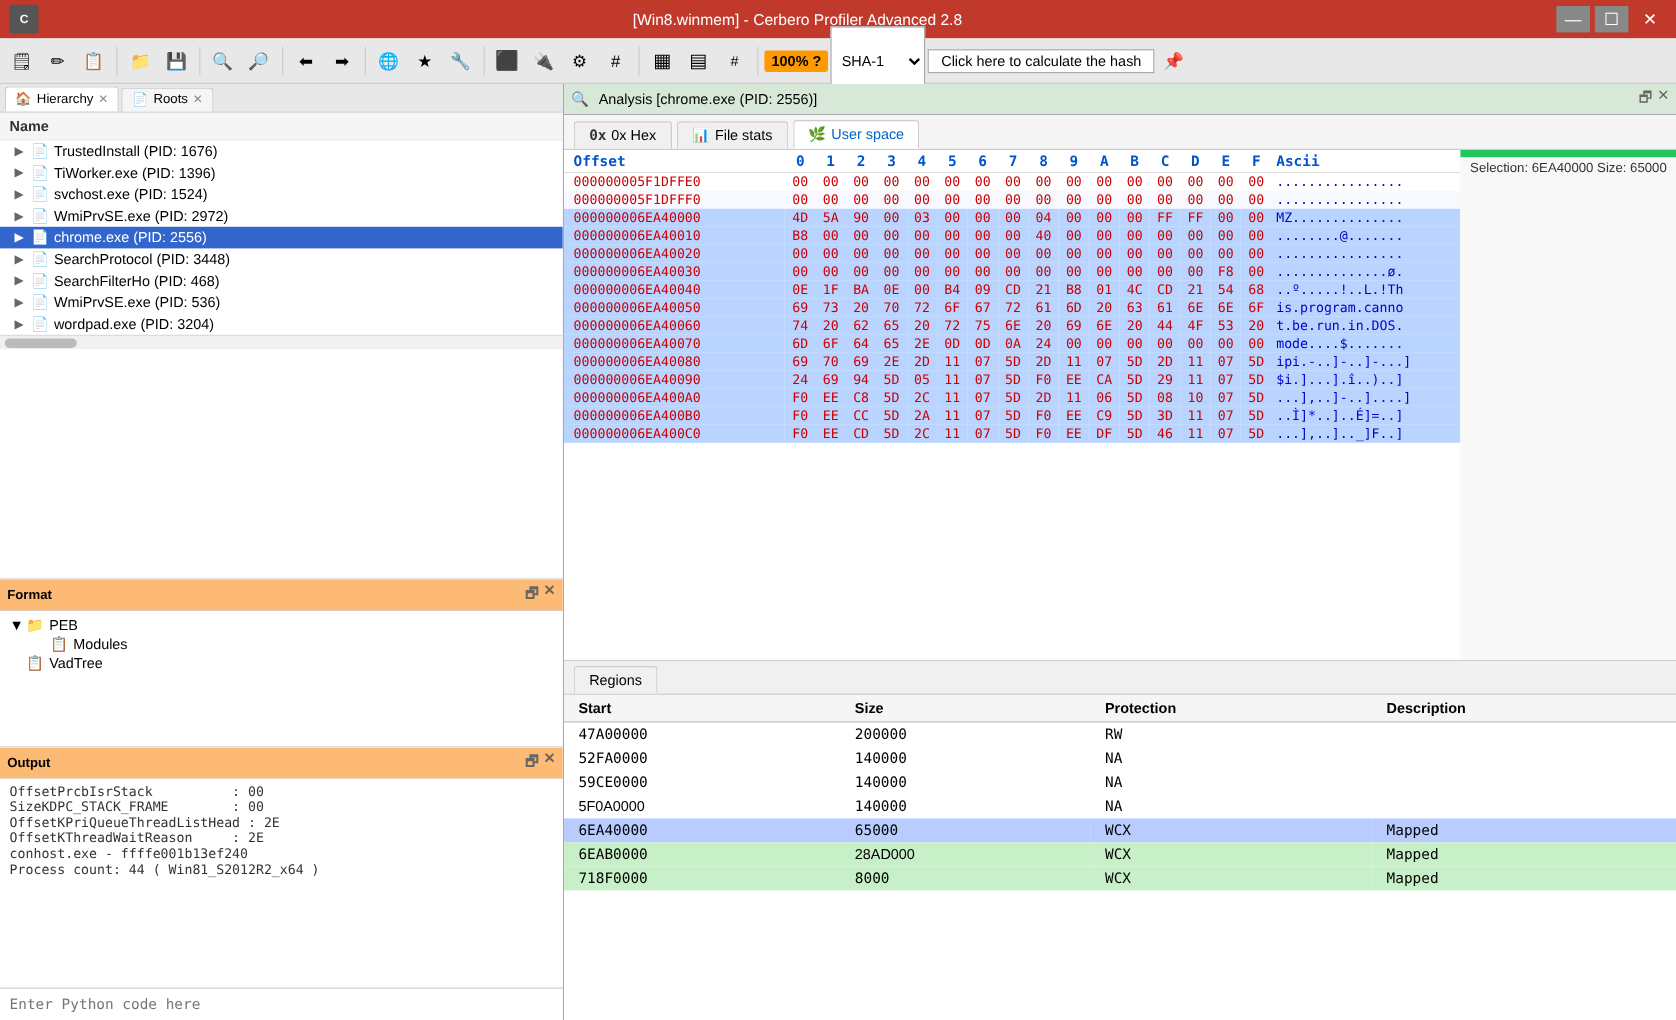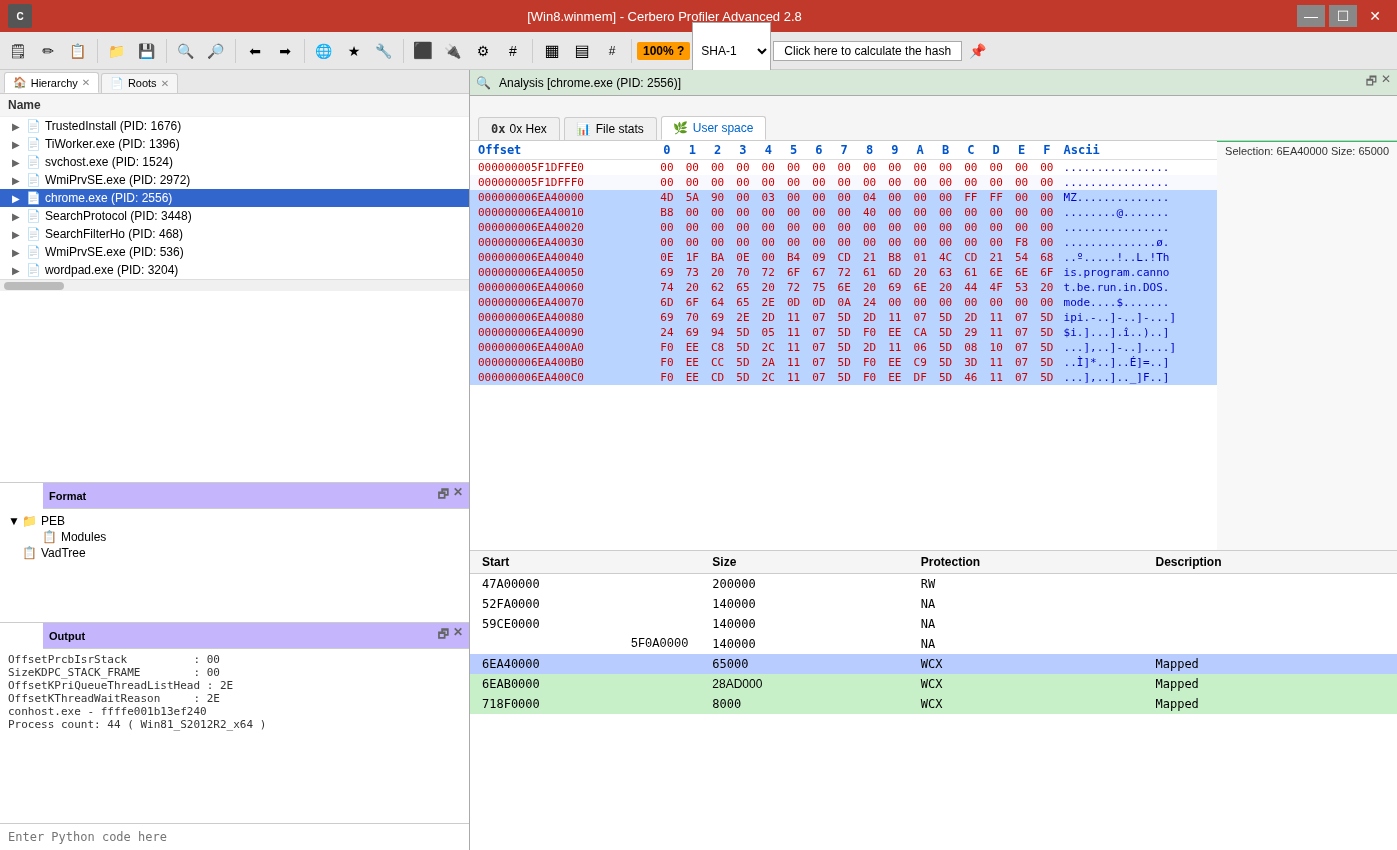--- a/index.html
+++ b/index.html
@@ -52,21 +52,21 @@
     #tree-panel { flex: 1; overflow-y: auto; overflow-x: auto; background: white; border-bottom: 1px solid #ccc; }
     .tree-header { padding: 4px 8px; font-weight: bold; color: #333; border-bottom: 1px solid #eee; background: #f5f5f5; }
     .tree-item { display: flex; align-items: center; padding: 2px 4px; cursor: pointer; white-space: nowrap; }
     .tree-item.selected { background: #3366cc; color: white; }
     .tree-item .indent { display: inline-block; }
     .tree-item .expander { width: 14px; display: inline-block; color: #666; font-size: 10px; }
     .tree-item .item-icon { margin-right: 4px; font-size: 12px; }
 
     
     #format-panel { height: 140px; border-bottom: 1px solid #ccc; background: white; overflow: hidden; }
-    .panel-header { display: flex; align-items: center; justify-content: space-between; background: #c4b5fd; border-bottom: 1px solid #ccc; padding: 2px 6px; font-weight: bold; font-size: 11px; margin-left: 43px; }
+    .panel-header { display: flex; align-items: center; justify-content: space-between; background: #fdba74; border-bottom: 1px solid #ccc; padding: 2px 6px; font-weight: bold; font-size: 11px; }
     .panel-header .panel-btns { display: flex; gap: 4px; font-size: 12px; color: #666; cursor: pointer; }
     .format-tree { padding: 4px; }
     .format-item { display: flex; align-items: center; padding: 1px 4px; cursor: pointer; }
     .format-item .expander { width: 14px; }
     .format-item .item-icon { margin-right: 4px; color: #555; }
 
     
     #output-panel { height: 200px; background: white; overflow: hidden; display: flex; flex-direction: column; }
     #output-panel .panel-header { flex-shrink: 0; }
     .output-content { flex: 1; overflow-y: auto; overflow-x: auto; padding: 4px 8px; font-family: monospace; font-size: 11px; color: #333; background: white; }
@@ -78,42 +78,42 @@
 
     
     #right-panel { flex: 1; display: flex; flex-direction: column; background: white; }
 
     
     #analysis-bar { background: #d8e8d8; border-bottom: 1px solid #aaa; display: flex; align-items: center; padding: 2px 6px; gap: 8px; }
     .analysis-icons { margin-left: auto; font-size: 12px; color: #666; cursor: pointer; display: flex; gap: 4px; }
 
     
     #sub-tabs { display: flex; align-items: center; border-bottom: 1px solid #ccc; background: #f5f5f5; padding: 4px 8px 0; gap: 4px; }
-    .sub-tab { display: flex; align-items: center; gap: 4px; padding: 4px 12px; border: 1px solid #ccc; border-bottom: none; border-radius: 3px 3px 0 0; cursor: pointer; font-size: 12px; background: #f0f0f0; margin-top: 16px; }
+    .sub-tab { display: flex; align-items: center; gap: 4px; padding: 4px 12px; border: 1px solid #ccc; border-bottom: none; border-radius: 3px 3px 0 0; cursor: pointer; font-size: 12px; background: #f0f0f0; }
     .sub-tab.active { background: white; color: #0066cc; border-bottom: 1px solid white; }
     .sub-tab-icon { font-size: 12px; }
 
     
     #hex-view { flex: 1; overflow: hidden; display: flex; flex-direction: row; }
     #hex-table-container { flex: 1; overflow-y: auto; overflow-x: hidden; }
     table.hex-table { width: 100%; border-collapse: collapse; font-family: monospace; font-size: 12px; }
     table.hex-table th { color: #0055cc; font-weight: bold; padding: 2px 4px; border-bottom: 1px solid #ddd; text-align: center; background: white; position: sticky; top: 0; }
     table.hex-table th.offset-col { color: #0055cc; text-align: left; padding-left: 8px; min-width: 140px; }
     table.hex-table th.ascii-col { color: #0055cc; text-align: left; }
     table.hex-table td { padding: 1px 3px; text-align: center; font-size: 11px; color: #cc0000; }
     table.hex-table td.offset { color: #cc0000; text-align: left; padding-left: 8px; }
     table.hex-table td.ascii { color: #0000cc; text-align: left; padding-left: 4px; font-size: 11px; }
     table.hex-table tr.highlighted td { background: #b8d4ff; }
     table.hex-table tr.highlighted td.offset { color: #cc0000; }
     table.hex-table tr.highlighted td.hex-byte { color: #cc0000; }
     table.hex-table tr:nth-child(even) td { background: #f8f8ff; }
     table.hex-table tr.highlighted:nth-child(even) td { background: #b8d4ff; }
 
     
-    #hex-status { padding: 3px 8px; border-top: 1px solid #22c55e; font-size: 11px; color: #333; background: #f8f8f8; flex-shrink: 0; }
+    #hex-status { padding: 3px 8px; border-top: 6px solid #22c55e; font-size: 11px; color: #333; background: #f8f8f8; flex-shrink: 0; }
 
     
     #regions-panel { height: 300px; border-top: 1px solid #ccc; display: flex; flex-direction: column; overflow: hidden; }
     .regions-tab-bar { background: #f0f0f0; border-bottom: 1px solid #ccc; }
     .regions-tab { display: inline-block; padding: 4px 12px; font-size: 12px; border: 1px solid #ccc; border-bottom: none; border-radius: 3px 3px 0 0; background: #f0f0f0; cursor: pointer; margin: 4px 0 0 8px; }
     #regions-table-container { flex: 1; overflow-y: auto; }
     table.regions-table { width: 100%; border-collapse: collapse; font-size: 12px; font-family: monospace; }
     table.regions-table th { font-family: 'Segoe UI', sans-serif; font-weight: bold; padding: 4px 12px; text-align: left; border-bottom: 1px solid #ccc; background: #f5f5f5; }
     table.regions-table td { padding: 3px 12px; }
     table.regions-table tr.selected td { background: #b8ccff; }
@@ -667,20 +667,23 @@
                 <td class="ascii">...],..].._]F..]</td>
               </tr>
             </tbody>
         </table>
       </div>
 
       <div id="hex-status">Selection: 6EA40000  Size: 65000</div>
     </div>
 
     <div id="regions-panel">
+      <div class="regions-tab-bar">
+        <span class="regions-tab">Regions</span>
+      </div>
       <div id="regions-table-container">
         <table class="regions-table">
           <thead>
             <tr>
               <th>Start</th>
               <th>Size</th>
               <th>Protection</th>
               <th>Description</th>
             </tr>
           </thead>
@@ -697,21 +700,21 @@
                 <td style="font-family: monospace;">NA</td>
                 <td style="font-family: monospace;"></td>
               </tr>
               <tr>
                 <td style="font-family: monospace;">59CE0000</td>
                 <td style="font-family: monospace;">140000</td>
                 <td style="font-family: monospace;">NA</td>
                 <td style="font-family: monospace;"></td>
               </tr>
               <tr>
-                <td style="font-family: Liberation Mono, monospace; text-align: right;">5F0A0000</td>
+                <td style="font-family: Liberation Sans, sans-serif;">5F0A0000</td>
                 <td style="font-family: monospace;">140000</td>
                 <td style="font-family: monospace;">NA</td>
                 <td style="font-family: monospace;"></td>
               </tr>
               <tr class="selected">
                 <td style="font-family: monospace;">6EA40000</td>
                 <td style="font-family: monospace;">65000</td>
                 <td style="font-family: monospace;">WCX</td>
                 <td style="font-family: monospace;">Mapped</td>
               </tr>

